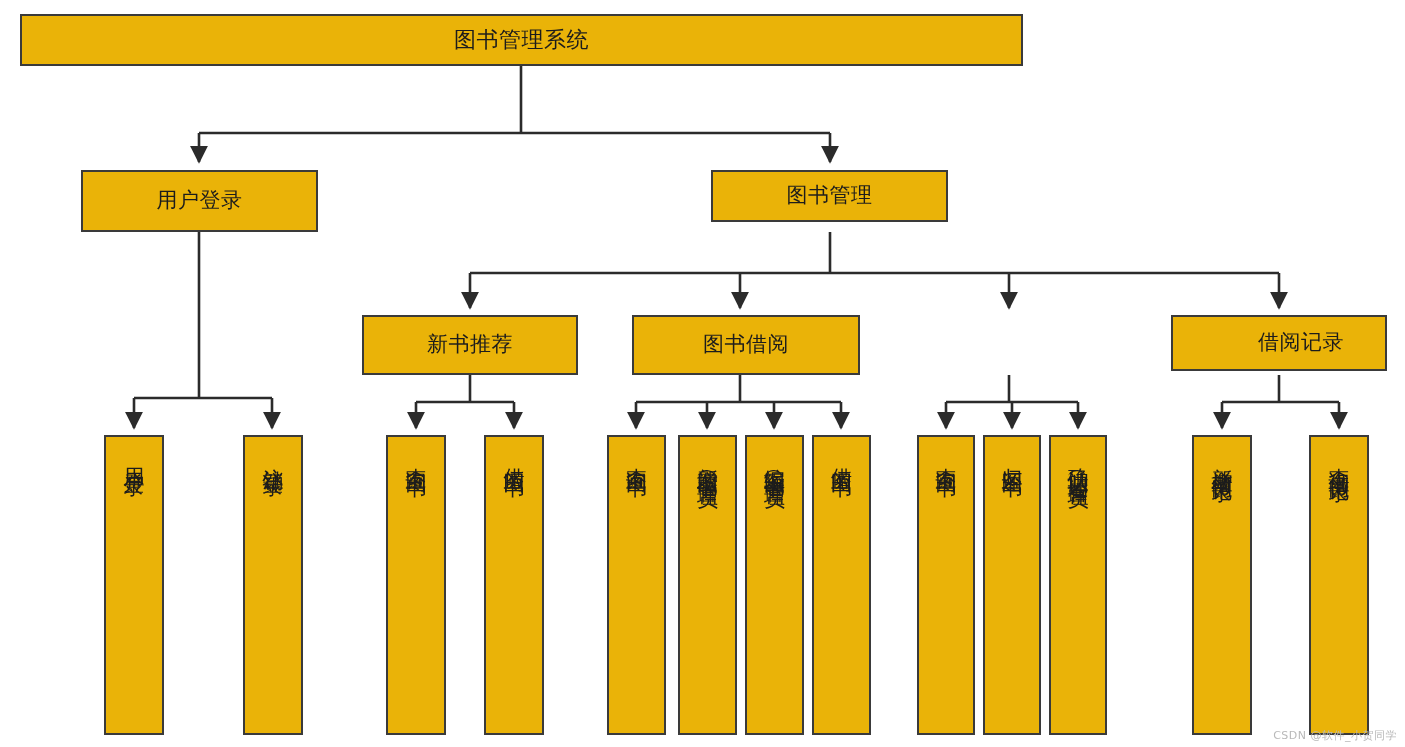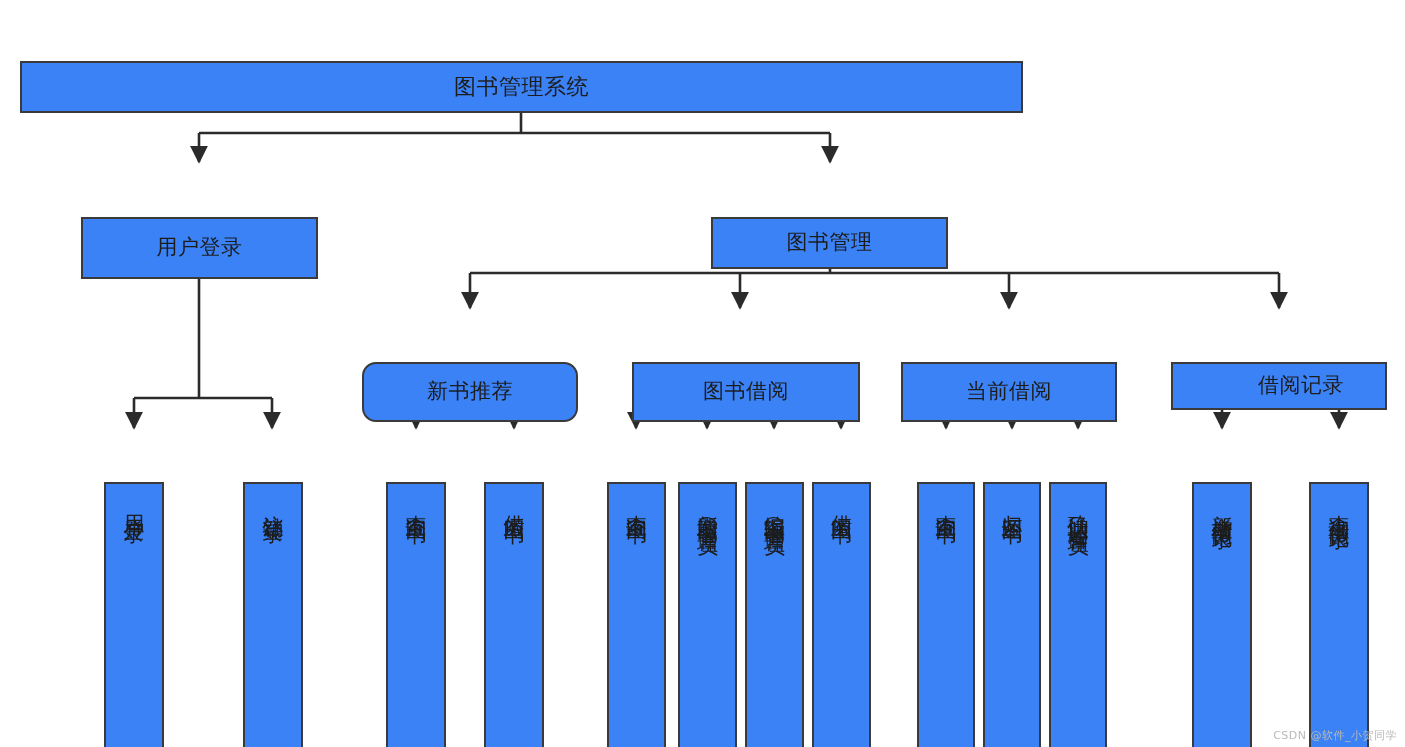--- a/index.html
+++ b/index.html
@@ -19,28 +19,27 @@
   #wires{
     position:absolute;
     left:0; top:0;
     width:1405px; height:747px;
     pointer-events:none;
   }
   
   .node{
     position:absolute;
     box-sizing:border-box;
-    background:#3b82f6;
+    background:#eab308;
     border:2.5px solid #3a3a3a;
     display:flex;
     align-items:center;
     justify-content:center;
     text-align:right;
     color:#1c1c1c;
-    margin-top:47px;
   }
   .node .cap{
     display:block;
     line-height:1.22;
     letter-spacing:0.5px;
     white-space:nowrap;
   }
   
   .node.horiz .cap{
     font-size:21px;
@@ -132,30 +131,27 @@
     <span class="cap">图书管理系统</span>
   </div>
 
   <div class="node horiz" style="left:81px;top:170px;width:237px;height:62px;">
     <span class="cap">用户登录</span>
   </div>
   <div class="node horiz" style="left:711px;top:170px;width:237px;height:52px;">
     <span class="cap">图书管理</span>
   </div>
 
-  <div class="node horiz" style="left:362px;top:315px;width:216px;height:60px;border-radius:14px;">
+  <div class="node horiz" style="left:362px;top:315px;width:216px;height:60px;">
     <span class="cap">新书推荐</span>
   </div>
   <div class="node horiz" style="left:632px;top:315px;width:228px;height:60px;">
     <span class="cap">图书借阅</span>
   </div>
-  <div class="node horiz" style="left:901px;top:315px;width:216px;height:60px;">
-    <span class="cap">当前借阅</span>
-  </div>
-  <div class="node horiz" style="left:1171px;top:315px;width:216px;height:48px;padding-left:44px;">
+  <div class="node horiz" style="left:1171px;top:315px;width:216px;height:56px;padding-left:44px;">
     <span class="cap">借阅记录</span>
   </div>
 
   <div class="node vert" style="left:104px;top:435px;width:60px;height:300px;">
     <span class="cap">用户登录</span>
   </div>
   <div class="node vert" style="left:243px;top:435px;width:60px;height:300px;">
     <span class="cap">注销登录</span>
   </div>
 

